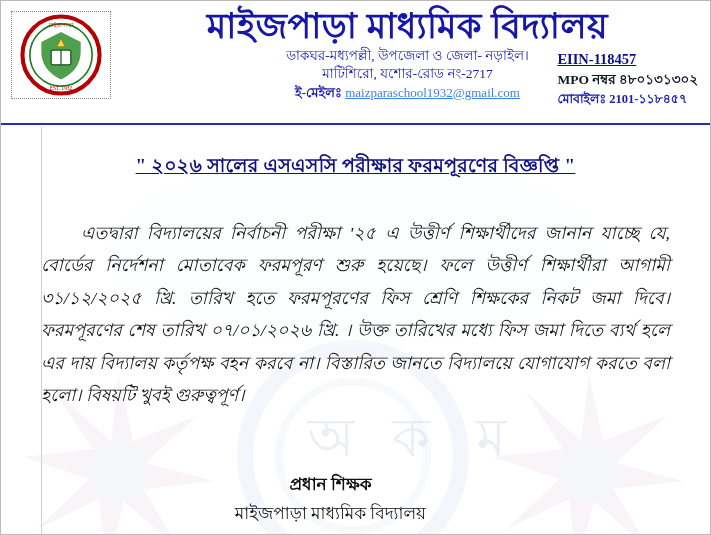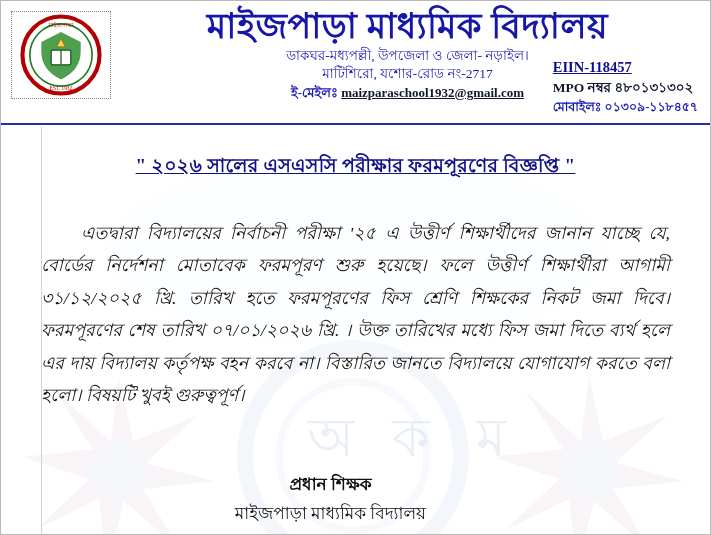--- a/index.html
+++ b/index.html
@@ -76,28 +76,28 @@
     line-height: 1.35;
     font-weight: normal;
   }
   .email-line {
     font-size: 13px;
     color: #1b1bb5;
     line-height: 1.4;
     font-weight: bold;
   }
   .email-line a {
-    color: #0f172a;
+    color: #3b82f6;
     text-decoration: underline;
-    font-weight: bold;
+    font-weight: normal;
   }
   .header-right {
     position: absolute;
     right: 12px;
-    top: 56px;
+    top: 48px;
     text-align: left;
     font-size: 13px;
     color: #1b1bb5;
     line-height: 1.45;
     font-weight: bold;
   }
   .eiin {
     color: #0e0e8c;
     font-weight: bold;
     font-size: 14.5px;
@@ -221,21 +221,21 @@
       <div class="addr-line">মাটিশিরো, যশোর-রোড নং-2717</div>
       <div class="email-line">
         <span>ই-মেইলঃ</span>
         <a href="#">maizparaschool1932@gmail.com</a>
       </div>
     </div>
 
     <div class="header-right">
       <div class="eiin">EIIN-118457</div>
       <div class="mpo">MPO নম্বর ৪৮০১৩১৩০২</div>
-      <div class="mobile">মোবাইলঃ ০১৩০৯-১১৮৪৫৭</div>
+      <div class="mobile">মোবাইলঃ 2101-১১৮৪৫৭</div>
     </div>
   </div>
 
   <div class="body-wrap">
     <div class="notice-title">" ২০২৬ সালের এসএসসি পরীক্ষার   ফরমপূরণের বিজ্ঞপ্তি "</div>
     <div class="notice-body">এতদ্বারা বিদ্যালয়ের নির্বাচনী পরীক্ষা '২৫ এ উত্তীর্ণ শিক্ষার্থীদের জানান যাচ্ছে যে, বোর্ডের নির্দেশনা মোতাবেক ফরমপূরণ শুরু হয়েছে। ফলে উত্তীর্ণ শিক্ষার্থীরা আগামী ৩১/১২/২০২৫ খ্রি. তারিখ হতে ফরমপূরণের ফিস শ্রেণি শিক্ষকের নিকট জমা দিবে। ফরমপূরণের শেষ তারিখ ০৭/০১/২০২৬ খ্রি. । উক্ত তারিখের মধ্যে ফিস জমা দিতে ব্যর্থ হলে এর দায় বিদ্যালয় কর্তৃপক্ষ বহন করবে না। বিস্তারিত জানতে বিদ্যালয়ে যোগাযোগ করতে বলা হলো। বিষয়টি খুবই গুরুত্বপূর্ণ।</div>
   </div>
 
   <div class="signature">
     <div class="sig-line1">প্রধান শিক্ষক</div>

